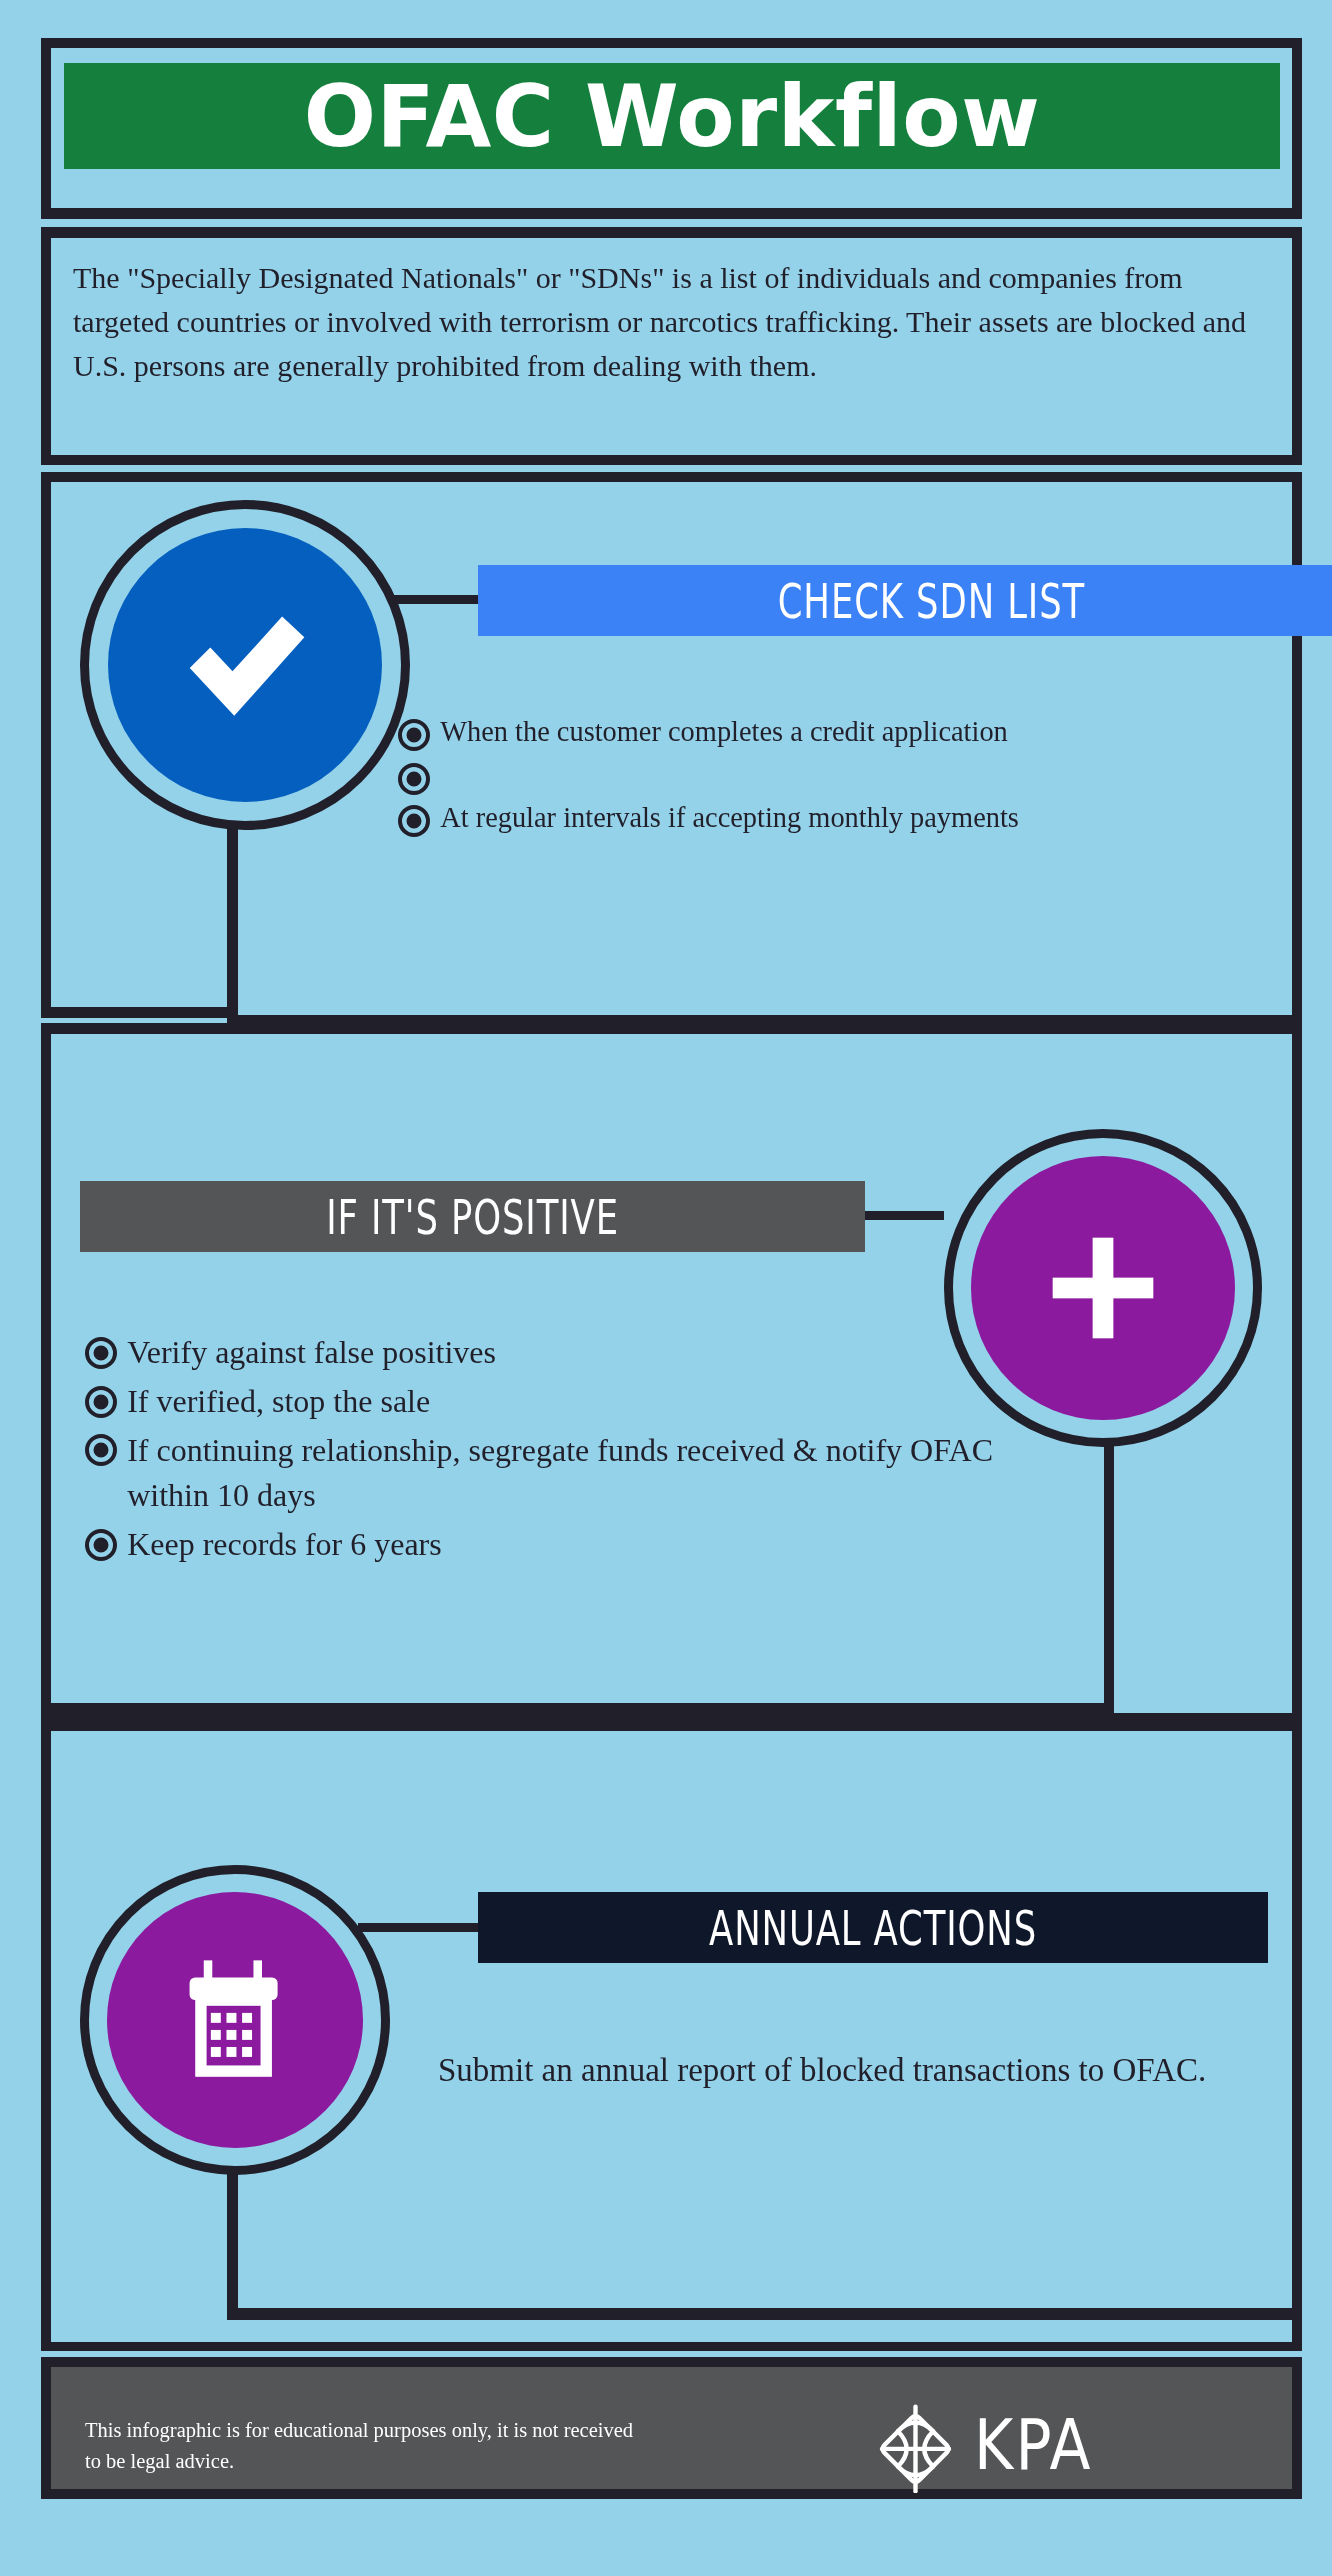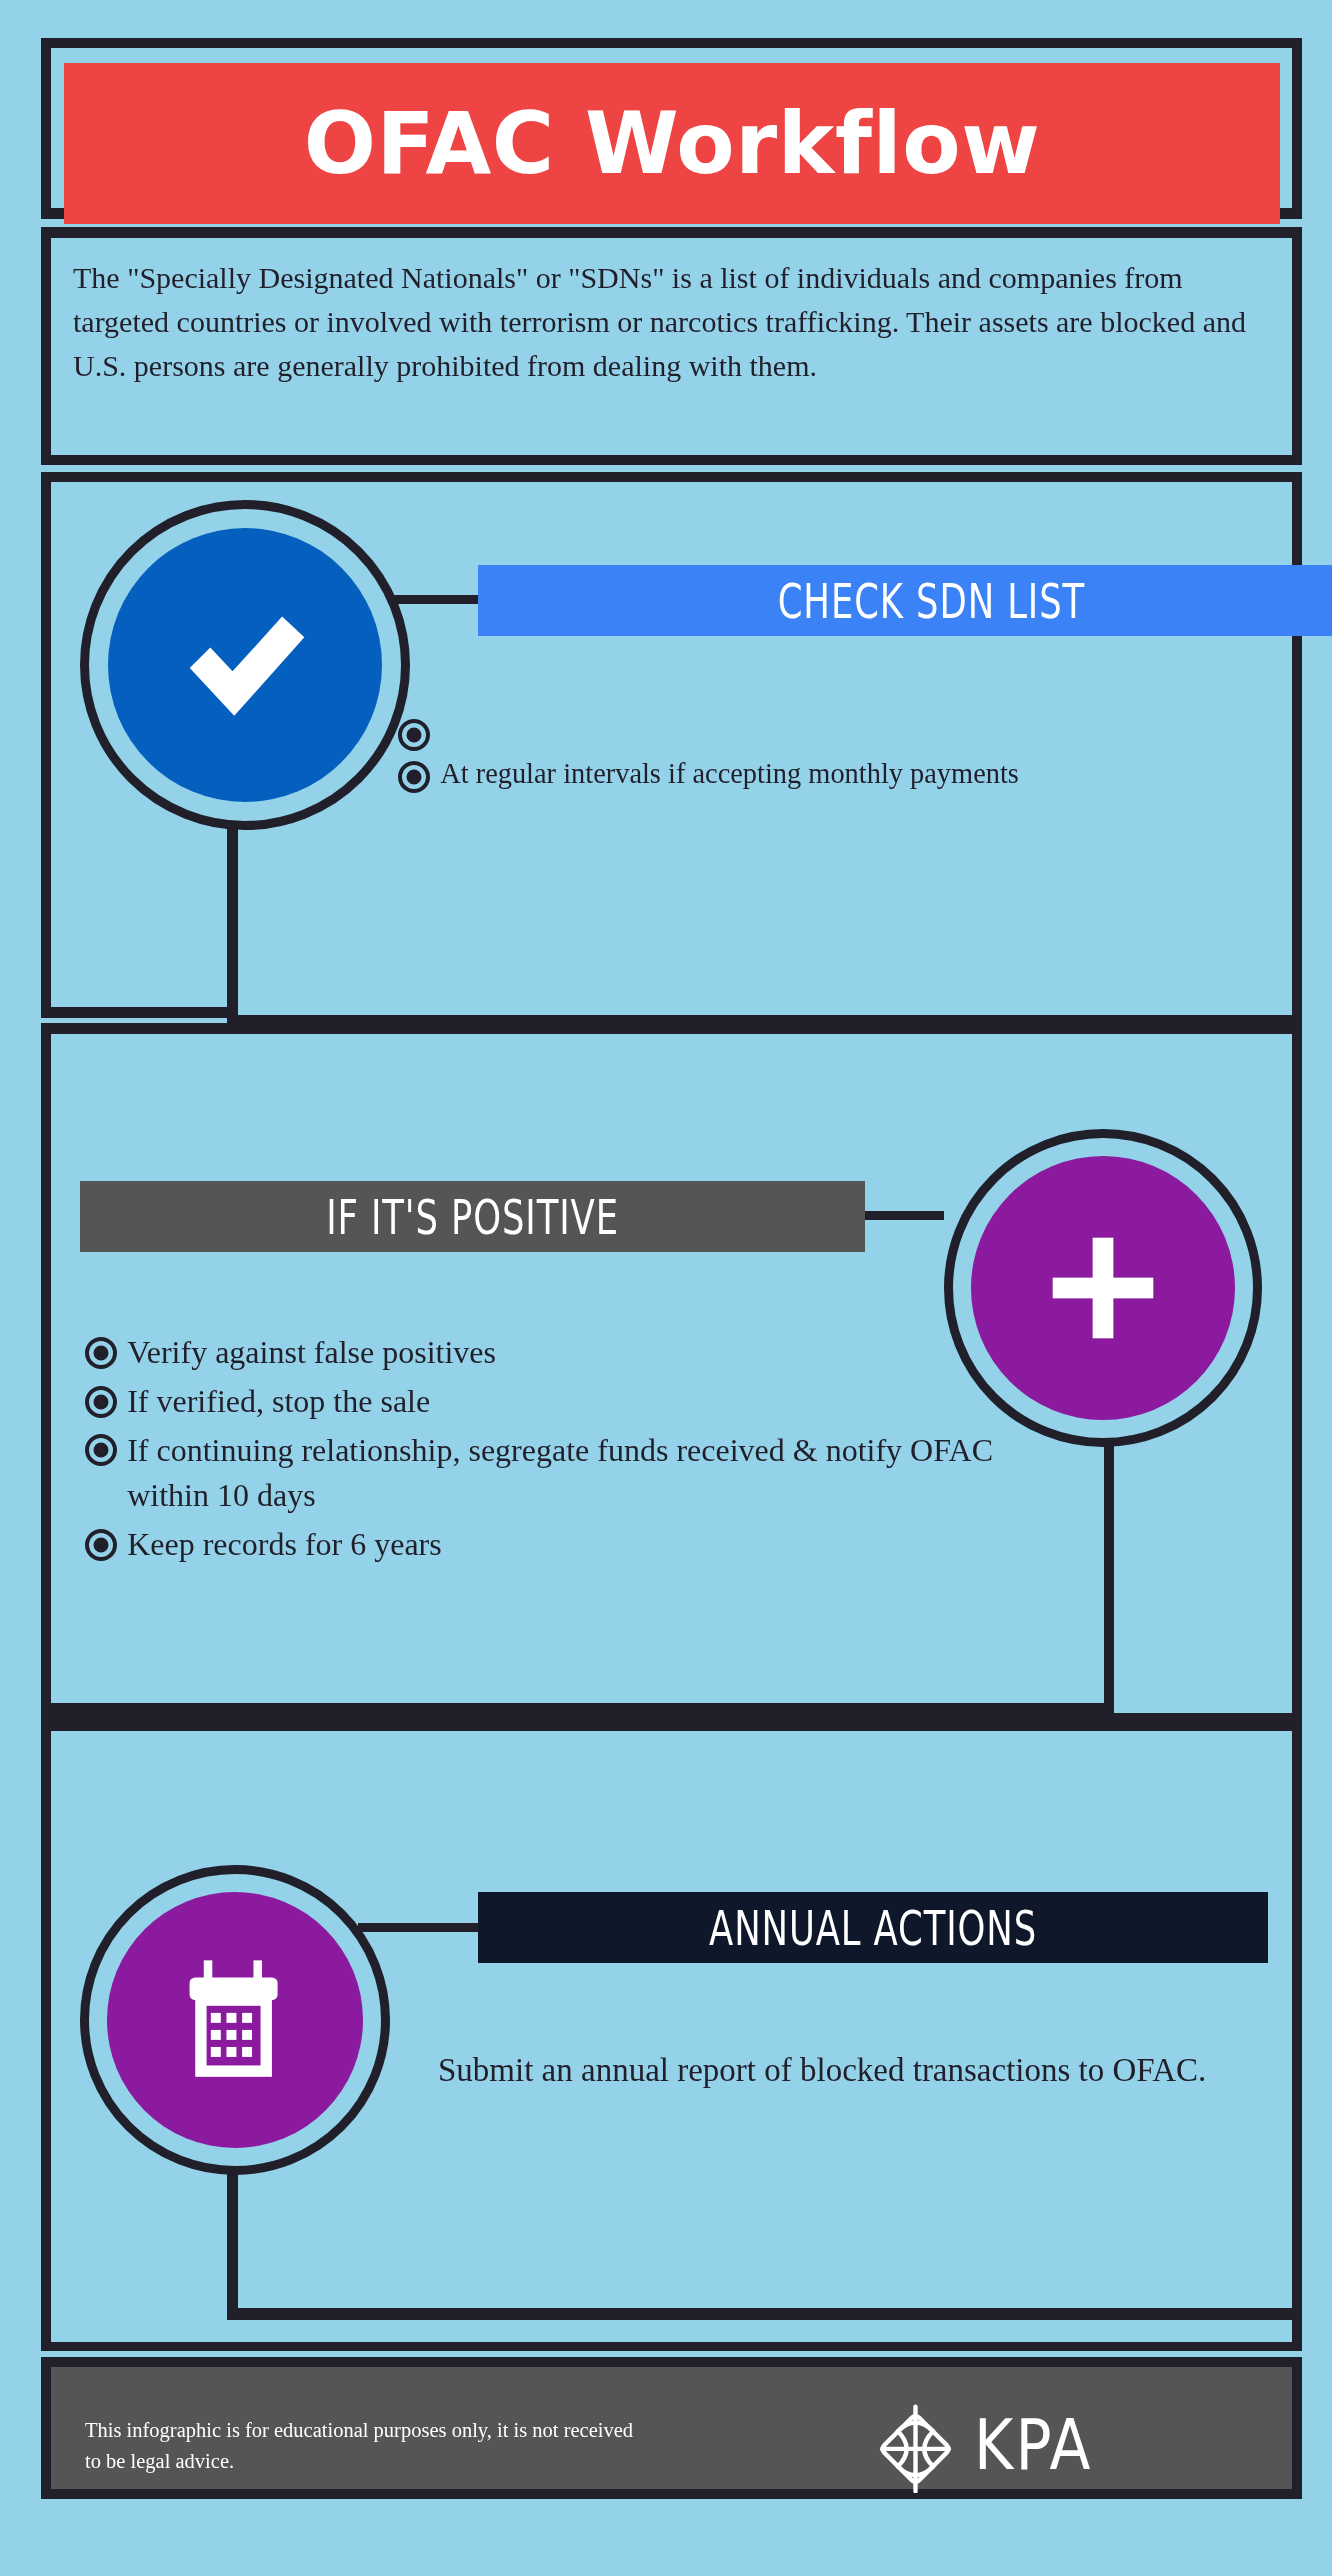--- a/index.html
+++ b/index.html
@@ -27,22 +27,22 @@
     position: absolute;
     background: #94d2ea;
   }
 
   
   #title-frame { left: 41px;  top: 38px;   width: 1261px; height: 181px; }
   #title-inner { left: 51px;  top: 48px;   width: 1241px; height: 160px; }
   #title-bar {
     position: absolute;
     left: 64px; top: 63px;
-    width: 1216px; height: 161px;
-    background: #ef4444;
+    width: 1216px; height: 106px;
+    background: #15803d;
     display: flex;
     align-items: center;
     justify-content: center;
   }
   #title-bar .t {
     color: #ffffff;
     font-family: "DejaVu Sans", sans-serif;
     font-weight: bold;
     font-size: 85px;
     letter-spacing: 0.6px;
@@ -290,20 +290,24 @@
 
   <div class="frame" id="s1-stub"></div>
   <div class="frame" id="s1-conn-v"></div>
   <div class="frame" id="s1-conn-h"></div>
 
   <div id="s1-head-bar">
     <span class="h">CHECK SDN LIST</span>
   </div>
 
   <div id="s1-bullets">
+    <div class="bullet">
+      <span class="mk"></span>
+      <span class="tx">When the customer completes a credit application</span>
+    </div>
     <div class="bullet">
       <span class="mk"></span>
     </div>
     <div class="bullet">
       <span class="mk"></span>
       <span class="tx">At regular intervals if accepting monthly payments</span>
     </div>
   </div>
 
   <div class="node" id="node1">

